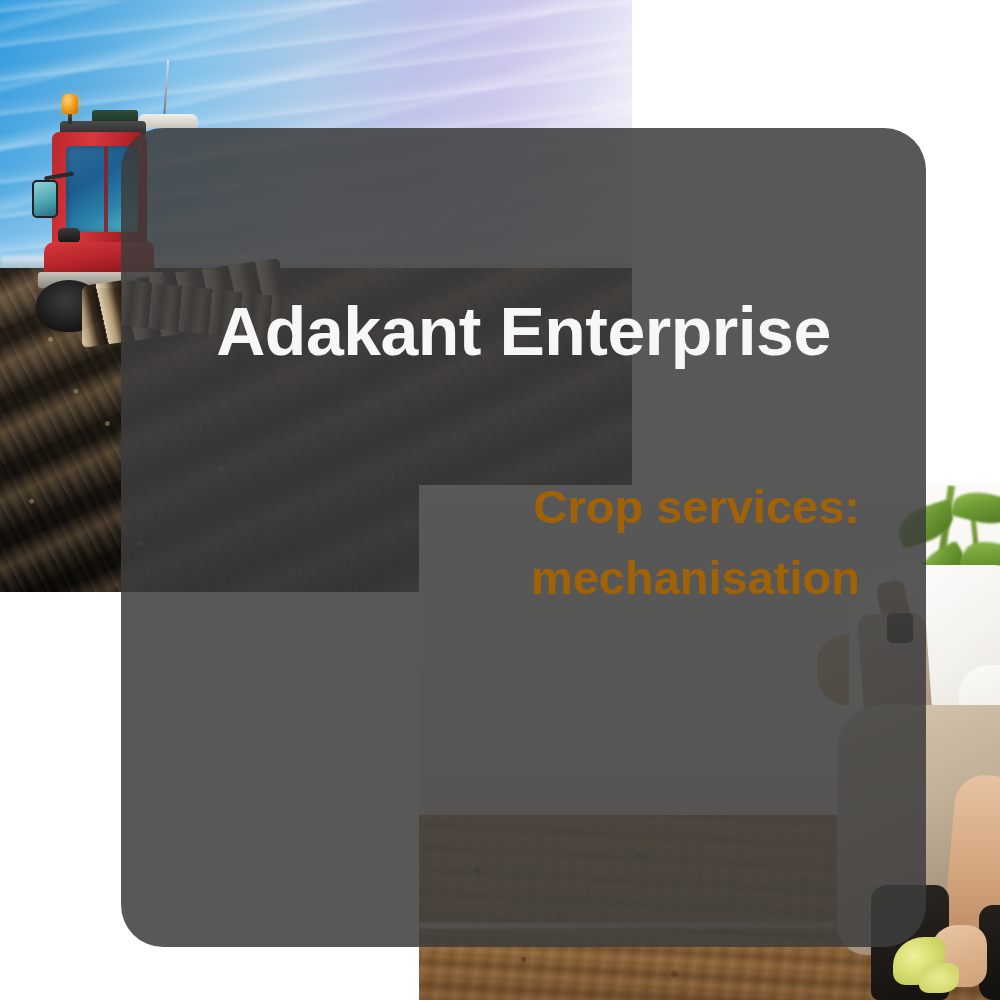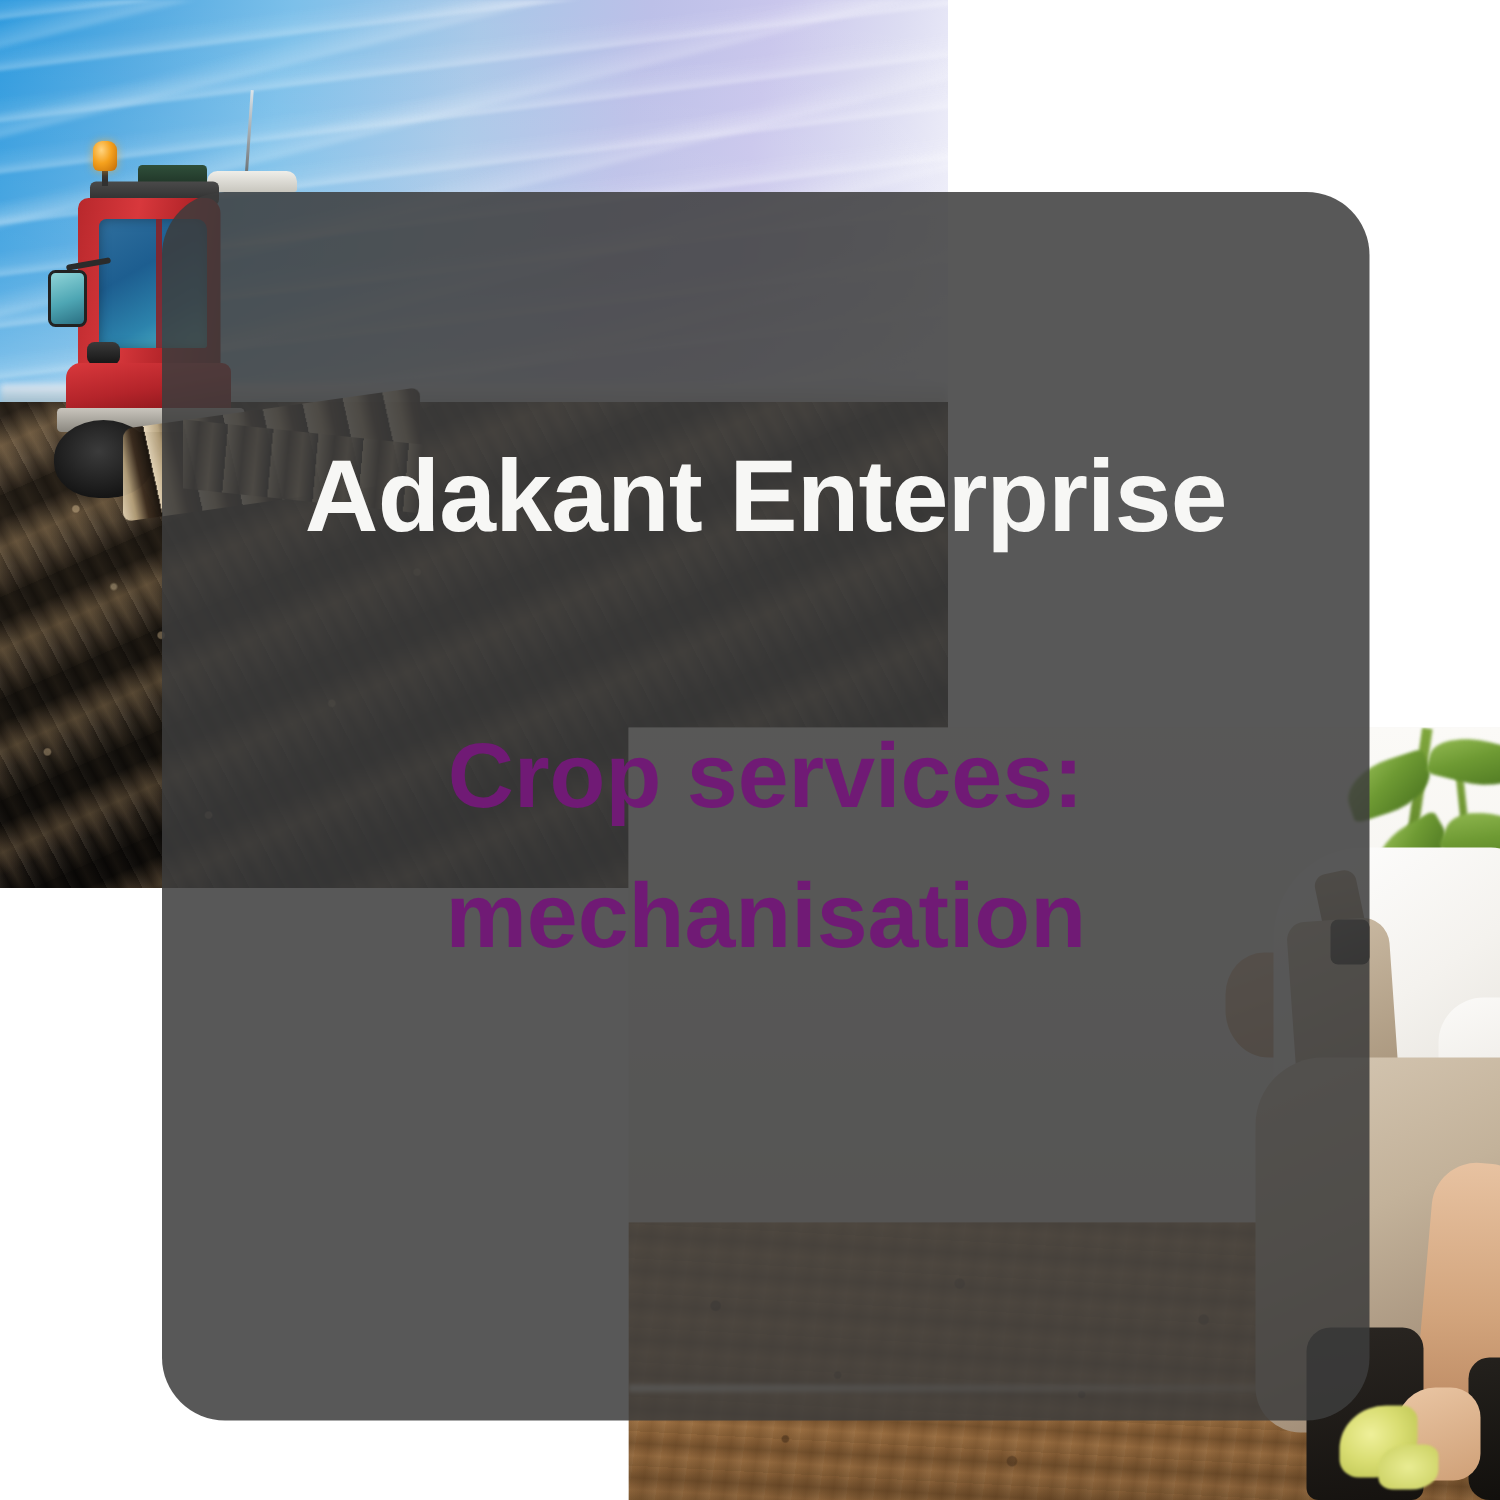--- a/index.html
+++ b/index.html
@@ -352,21 +352,21 @@
   }
   .pl-rowline {
     position: absolute; left: 0; top: 438px; width: 460px; height: 5px;
     background: linear-gradient(90deg, rgba(245,240,228,.85), rgba(225,214,190,.25));
     filter: blur(1.5px);
   }
 
   
   .overlay-card {
     position: absolute;
-    left: 108px;
+    left: 121px;
     top: 128px;
     width: 805px;
     height: 819px;
     background: rgba(61,61,61,0.86);
     border-radius: 42px;
     box-sizing: border-box;
     padding: 0 66px;
     display: flex;
     flex-direction: column;
     align-items: center;
@@ -378,26 +378,26 @@
     font-weight: 700;
     font-size: 68px;
     line-height: 1.1;
     letter-spacing: -0.5px;
     text-align: center;
     width: 100%;
     margin-top: 166px;
   }
   .brand-subtitle {
     margin: 0;
-    color: #701a75;
+    color: #a16207;
     font-family: "Liberation Sans", sans-serif;
     font-weight: 700;
-    font-size: 61px;
+    font-size: 47px;
     line-height: 1.52;
-    text-align: center;
+    text-align: right;
     width: 100%;
     margin-top: 102px;
     white-space: pre-line;
   }
 </style>
 </head>
 <body>
 
 <div id="poster">
 

